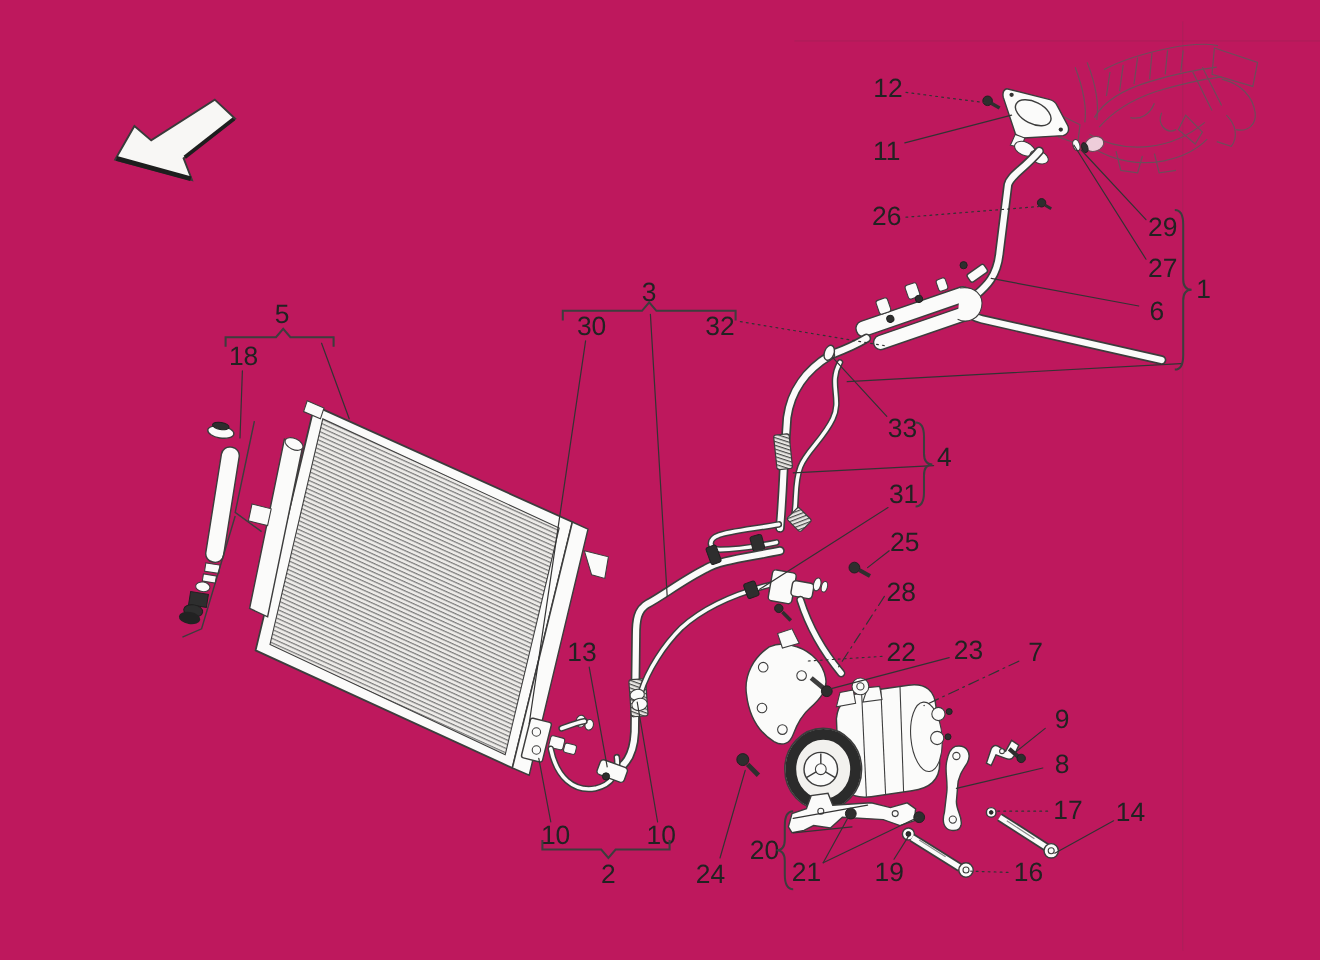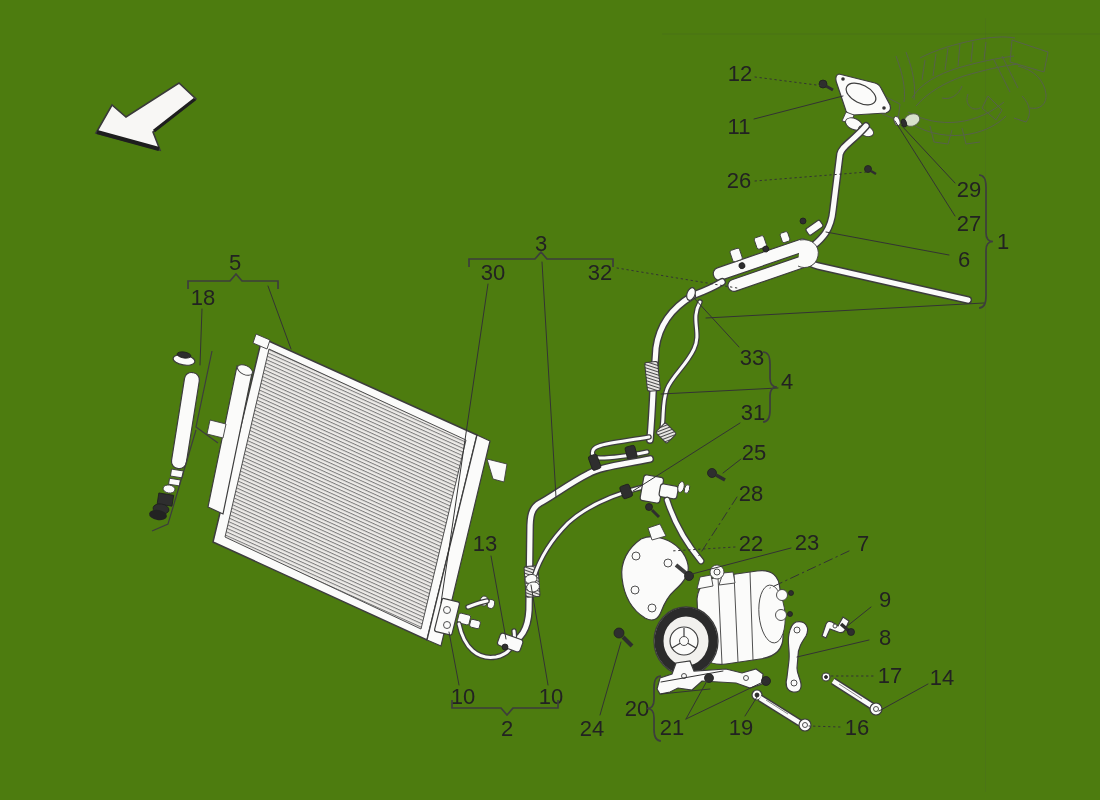--- a/index.html
+++ b/index.html
@@ -1,16 +1,16 @@
 <!DOCTYPE html>
 <html><head>
 <meta charset="utf-8">
 <style>
   html,body{margin:0;padding:0;background:#e9e8e6;font-family:"Liberation Sans",sans-serif;}
-  .stage{position:relative;width:1100px;height:800px;background:#4d7c0f;overflow:hidden;}
+  .stage{position:relative;width:1100px;height:800px;background:#be185d;overflow:hidden;}
   svg{position:absolute;left:0;top:0;}
   .ink{stroke:#3d3d3d;fill:none;stroke-width:1.2;}
   .part{fill:#fbfbfa;stroke:#3d3d3d;stroke-width:1.2;}
   .part-thin{fill:#fbfbfa;stroke:#3d3d3d;stroke-width:0.9;}
   .dark{fill:#2e2e2e;stroke:#1f1f1f;stroke-width:0.8;}
   .pipe-o{stroke:#3d3d3d;stroke-width:8;fill:none;stroke-linecap:round;}
   .pipe-i{stroke:#fbfbfa;stroke-width:5.2;fill:none;stroke-linecap:round;}
   .pipe2-o{stroke:#3d3d3d;stroke-width:5.5;fill:none;stroke-linecap:round;}
   .pipe2-i{stroke:#fbfbfa;stroke-width:3;fill:none;stroke-linecap:round;}
   .sketch{stroke:#5a5a5a;stroke-width:1;fill:none;opacity:.8;}

